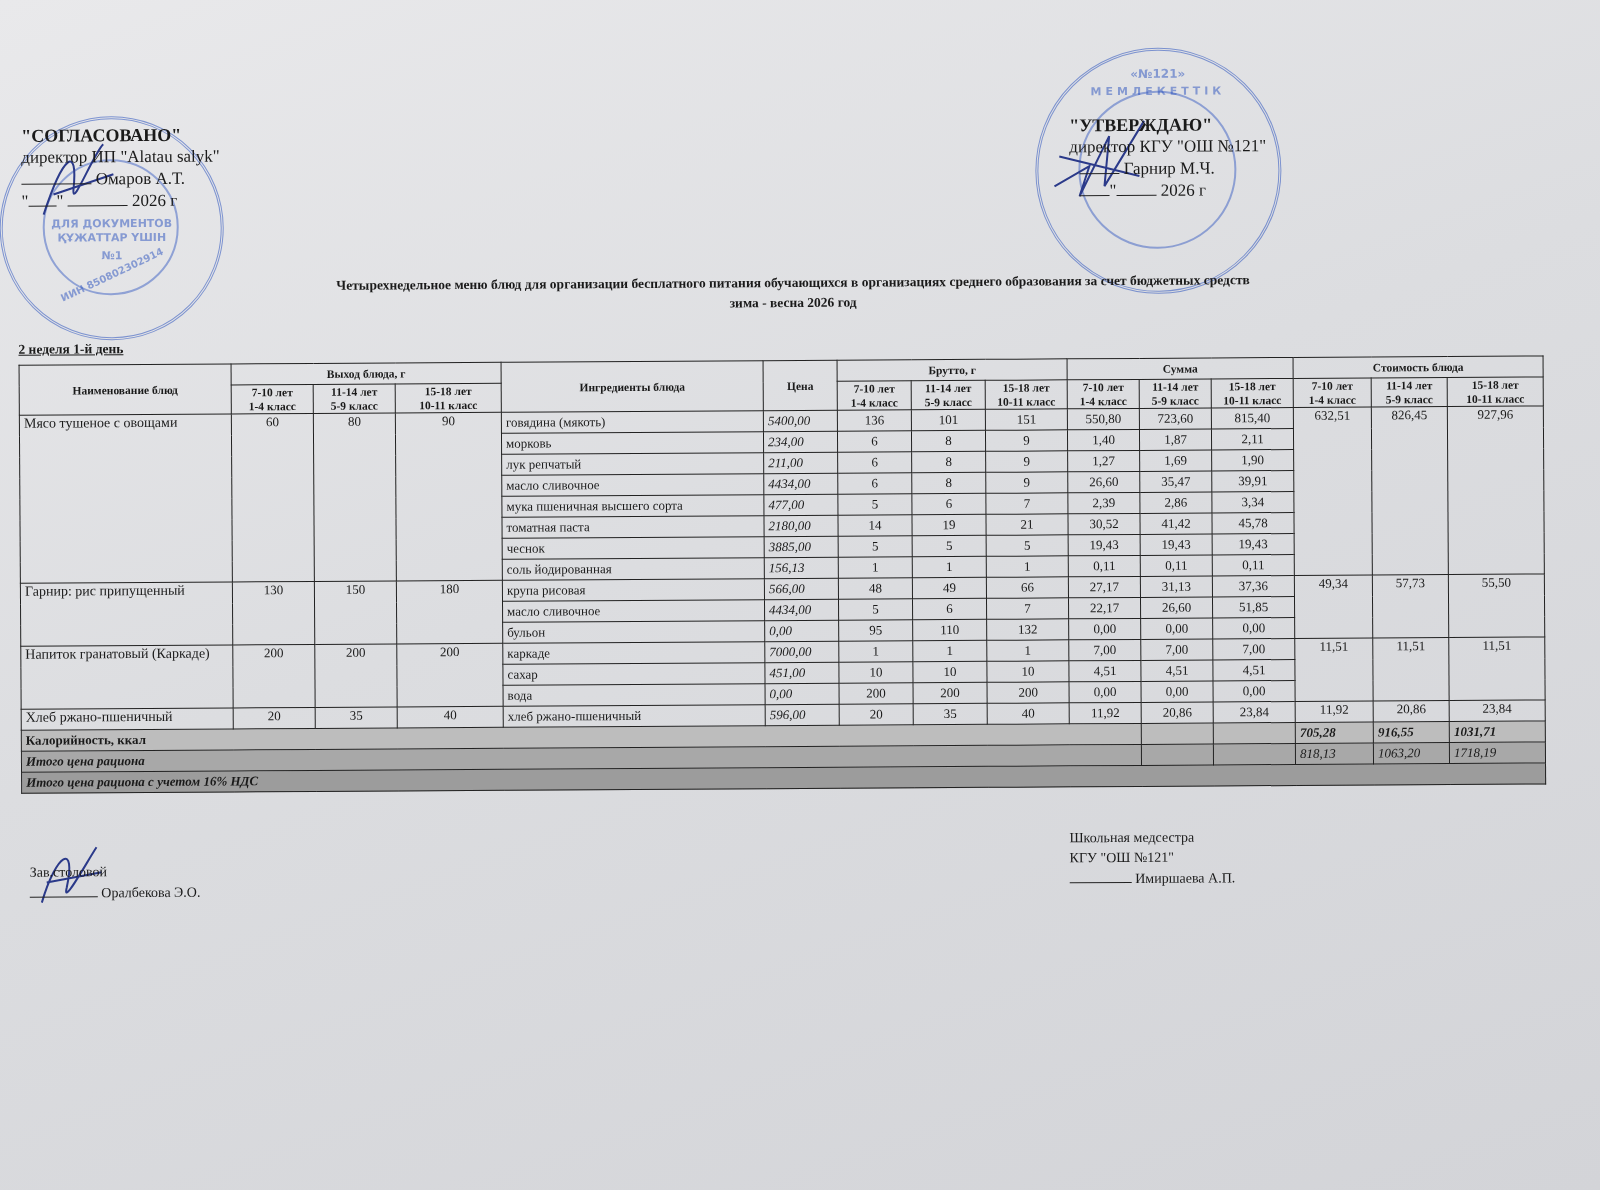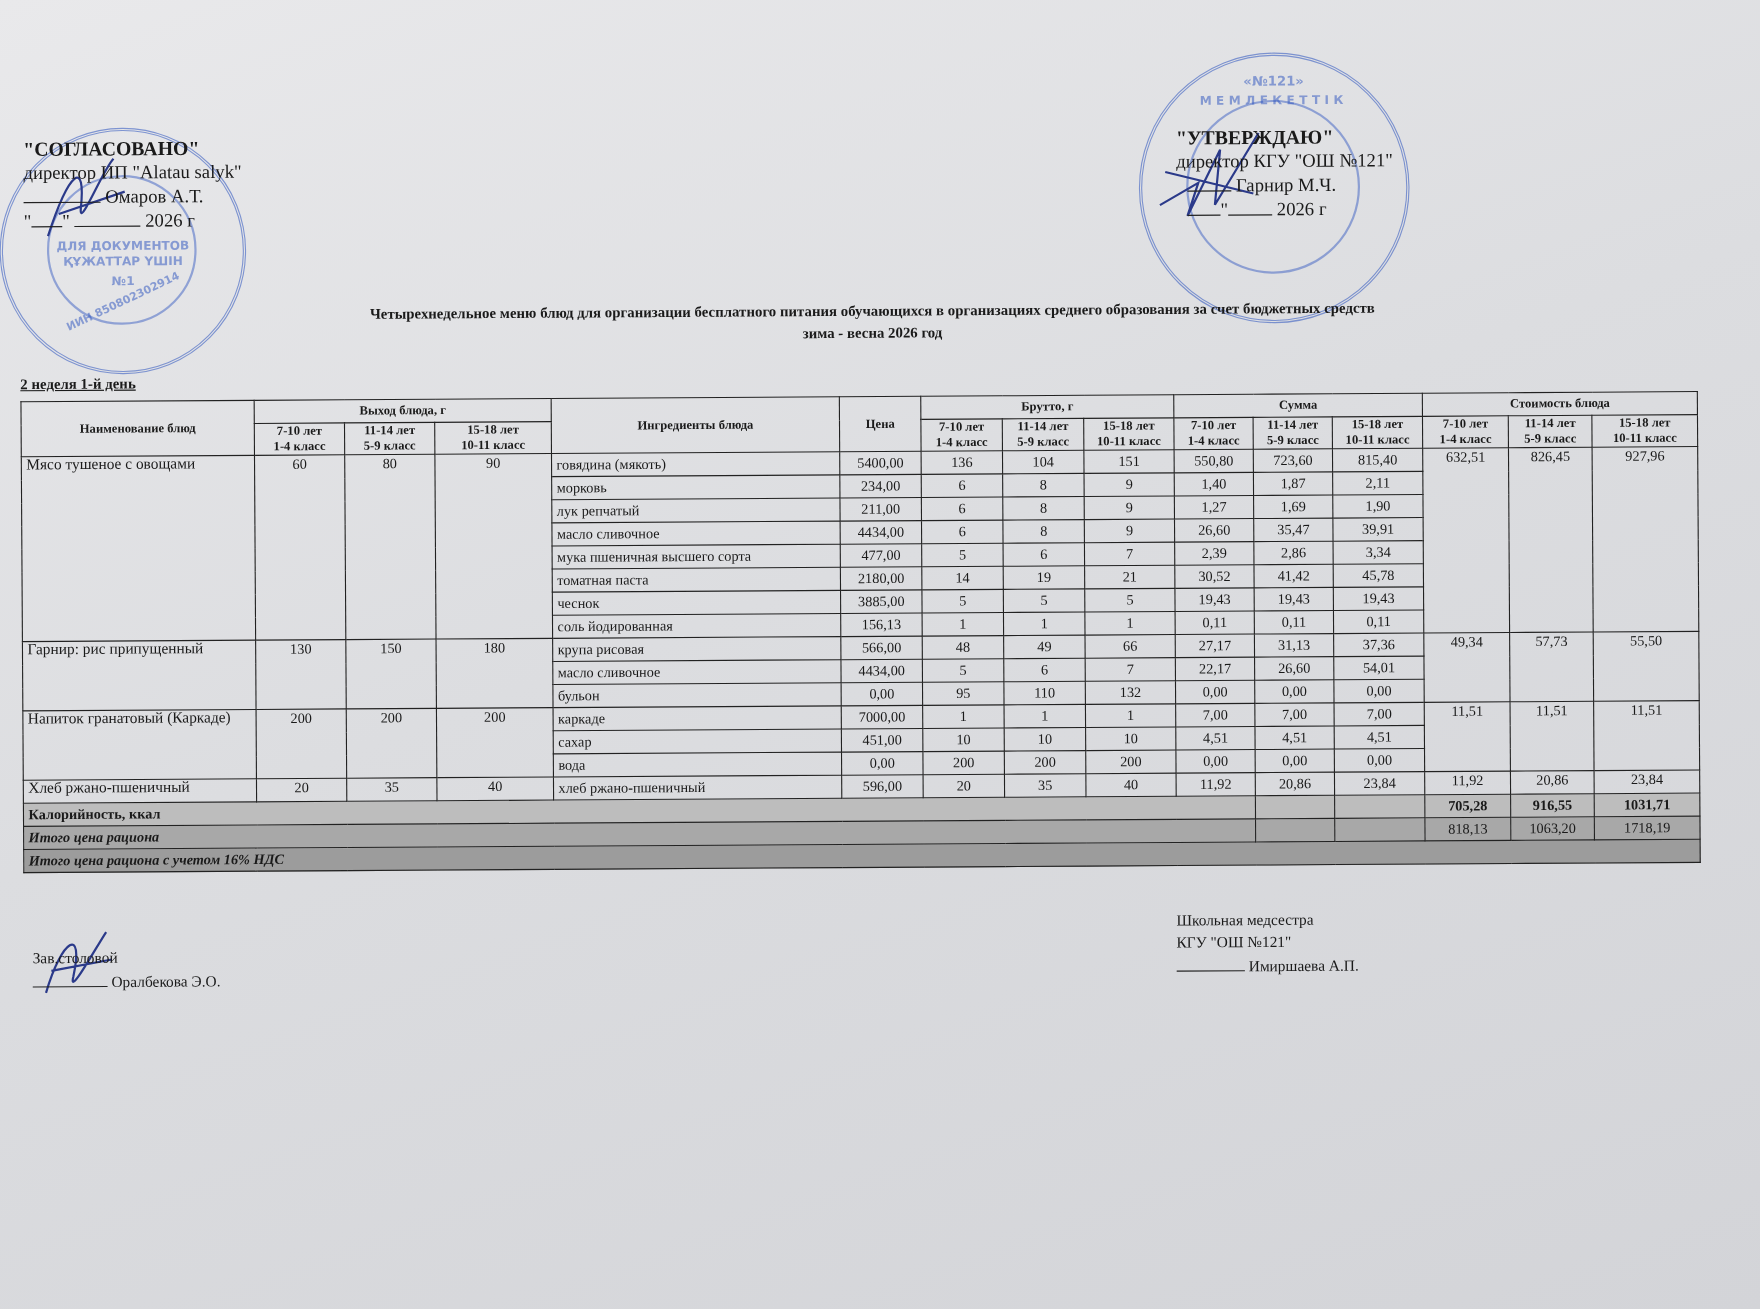--- a/index.html
+++ b/index.html
@@ -20,21 +20,21 @@
   .stamp-left { left:2px; top:112px; width:218px; height:218px; }
   .stamp-left::after { content:""; position:absolute; left:40px; top:40px; width:132px; height:132px; border-radius:50%; border:2px solid rgba(40,80,190,0.45); }
   .stamp-right { left:1038px; top:50px; width:240px; height:240px; }
   .stamp-right::after { content:""; position:absolute; left:40px; top:40px; width:154px; height:154px; border-radius:50%; border:2px solid rgba(40,80,190,0.45); }
   .stamp-text { position:absolute; color:rgba(40,80,190,0.5); font-family:"DejaVu Sans", sans-serif; font-weight:bold; font-size:11px; text-align:center; width:100%; }
   .sig { position:absolute; pointer-events:none; }
   table.menu { position:absolute; left:20px; top:360px; width:1520px; border-collapse:collapse; font-size:13px; table-layout:fixed; }
   table.menu td, table.menu th { border:1.5px solid #222; padding:0 4px; height:20px; }
   table.menu th { font-weight:bold; font-size:11.5px; line-height:14px; text-align:center; vertical-align:middle; }
   table.menu td.num { text-align:center; }
-  table.menu td.r { text-align:center; }
+  table.menu td.r { text-align:left;font-style:italic; }
   table.menu td.top { vertical-align:top; }
   table.menu td.name { vertical-align:top; font-size:14px; }
   tr.total td { background:#bdbdbd; font-weight:bold; }
   tr.total2 td { background:#a8a8a8; }
   tr.total3 td { background:#9c9c9c; }
   .ital { font-style:italic; font-weight:bold; }
   .footer-left { position:absolute; left:28px; top:858px; font-size:14px; line-height:20px; }
   .footer-right { position:absolute; left:1068px; top:830px; font-size:14px; line-height:20px; }
 </style>
 </head>
@@ -165,21 +165,21 @@
     </thead>
     <tbody id="menu-body">
         <tr>
           <td class="name" rowspan="8">Мясо тушеное с овощами</td>
           <td class="num top" rowspan="8">60</td>
           <td class="num top" rowspan="8">80</td>
           <td class="num top" rowspan="8">90</td>
           <td>говядина (мякоть)</td>
           <td class="r">5400,00</td>
           <td class="num">136</td>
-          <td class="num">104</td>
+          <td class="num">101</td>
           <td class="num">151</td>
           <td class="num">550,80</td>
           <td class="num">723,60</td>
           <td class="num">815,40</td>
           <td class="num top" rowspan="8">632,51</td>
           <td class="num top" rowspan="8">826,45</td>
           <td class="num top" rowspan="8">927,96</td>
         </tr>
         <tr>
           <td>морковь</td>
@@ -269,21 +269,21 @@
           <td class="num top" rowspan="3">55,50</td>
         </tr>
         <tr>
           <td>масло сливочное</td>
           <td class="r">4434,00</td>
           <td class="num">5</td>
           <td class="num">6</td>
           <td class="num">7</td>
           <td class="num">22,17</td>
           <td class="num">26,60</td>
-          <td class="num">54,01</td>
+          <td class="num">51,85</td>
         </tr>
         <tr>
           <td>бульон</td>
           <td class="r">0,00</td>
           <td class="num">95</td>
           <td class="num">110</td>
           <td class="num">132</td>
           <td class="num">0,00</td>
           <td class="num">0,00</td>
           <td class="num">0,00</td>

